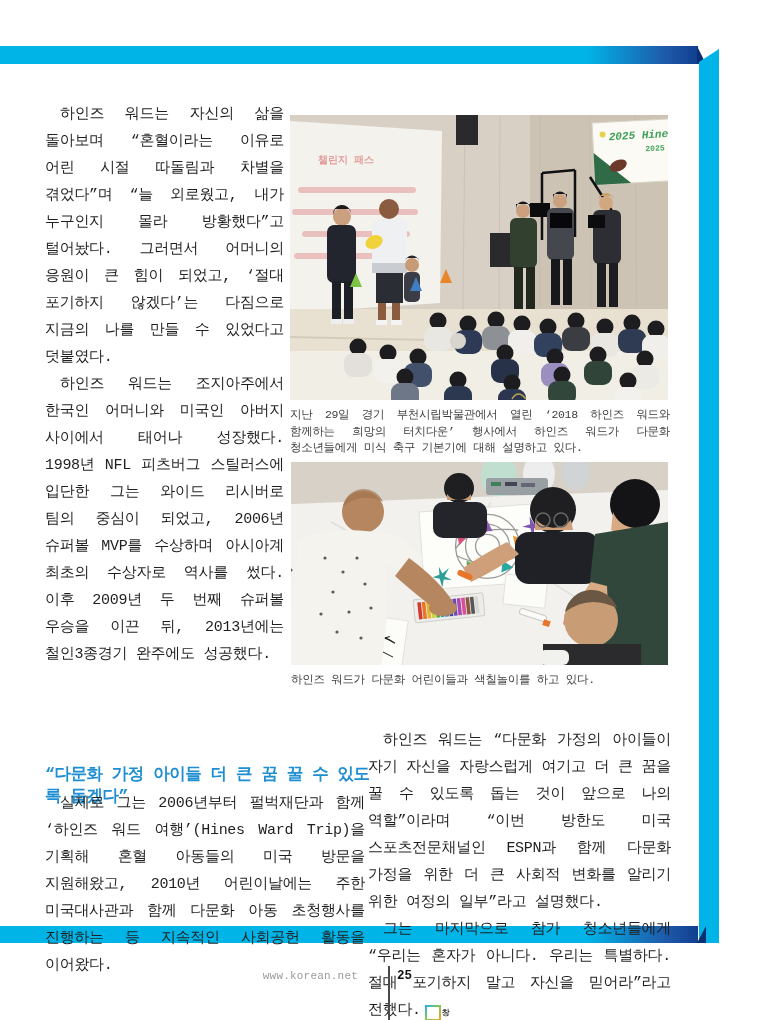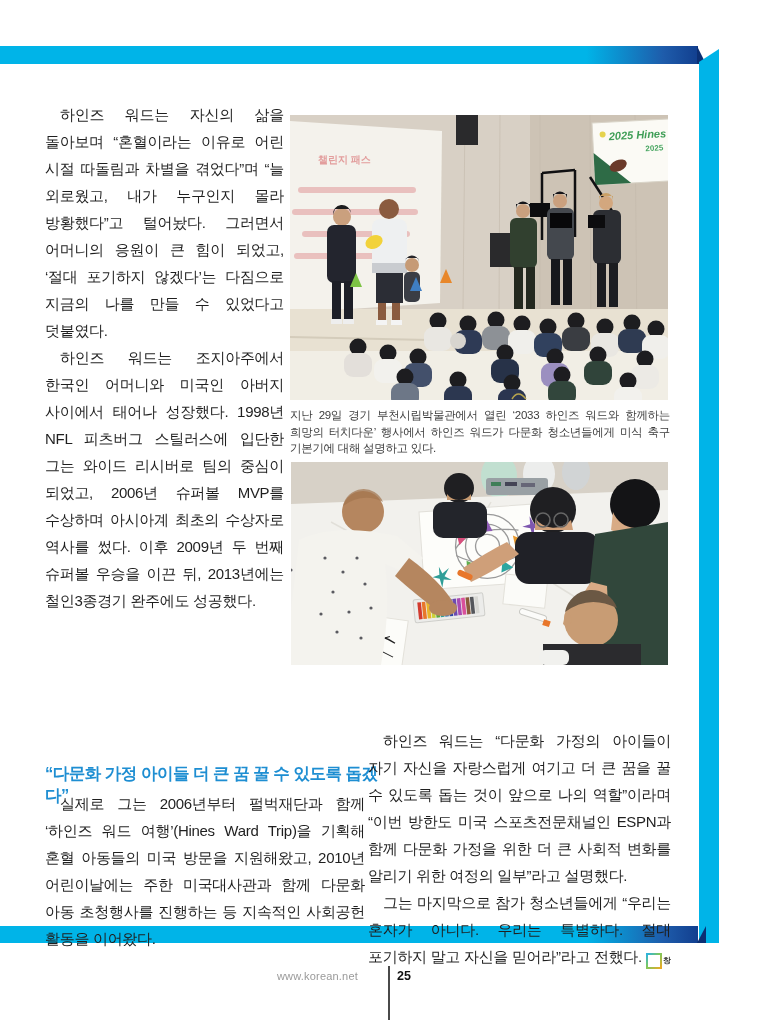--- a/index.html
+++ b/index.html
@@ -1,17 +1,17 @@
 <!DOCTYPE html>
 <html><head>
 <meta charset="utf-8">
 <style>
   html,body{margin:0;padding:0;background:#ffffff;}
   .page{position:relative;width:762px;height:1020px;background:#ffffff;overflow:hidden;
-        font-family:Liberation Sans, sans-serif;color:#1f1f1f;}
+        font-family:Liberation Mono, monospace;color:#1f1f1f;}
   
   .band-h{position:absolute;left:0;width:698px;height:18px;
           background:linear-gradient(90deg,#00b4e8 0%,#00b4e8 84%,#1e5cab 95%,#123f8f 100%);}
   .band-top{top:46px;}
   .band-bottom{top:926px;height:17px;}
   .band-v{position:absolute;left:699px;top:46px;width:20px;height:897px;background:#00b4e8;
           clip-path:polygon(0 16px,100% 3px,100% 100%,0 100%);}
   .fold{position:absolute;width:0;height:0;border-style:solid;}
   .fold-top{left:697px;top:46px;border-width:18px 0 0 9px;border-color:transparent transparent transparent #0c2f73;}
   .fold-bottom{left:697px;top:926px;border-width:0 0 17px 9px;border-color:transparent transparent #0c2f73 transparent;}
@@ -189,21 +189,21 @@
         <use href="#pp" x="345" y="244" color="#eceae5"></use>
         <use href="#pp" x="105" y="262" color="#6d7787"></use>
         <use href="#pp" x="158" y="265" color="#2c3750"></use>
         <use href="#pp" x="212" y="268" color="#2b3550"></use>
         <use href="#pp" x="262" y="260" color="#32463c"></use>
         <use href="#pp" x="328" y="266" color="#f2f1ed"></use>
         <path d="M222,284 q6,-10 14,0" stroke="#b7a44e" stroke-width="1.5" fill="none"></path>
       </g>
     </svg>
   </div>
-  <div class="caption caption1">지난 29일 경기 부천시립박물관에서 열린 ‘2033 하인즈 워드와 함께하는 희망의 터치다운’ 행사에서 하인즈 워드가 다문화 청소년들에게 미식 축구 기본기에 대해 설명하고 있다.</div>
+  <div class="caption caption1">지난 29일 경기 부천시립박물관에서 열린 ‘2018 하인즈 워드와 함께하는 희망의 터치다운’ 행사에서 하인즈 워드가 다문화 청소년들에게 미식 축구 기본기에 대해 설명하고 있다.</div>
 
   <div class="photo photo2">
     <svg width="377" height="203" viewBox="0 0 377 203">
       <rect x="0" y="0" width="377" height="42" fill="#d7d1c7"></rect>
       <ellipse cx="208" cy="14" rx="18" ry="22" fill="#bfe0d0" opacity="0.9"></ellipse>
       <ellipse cx="248" cy="12" rx="16" ry="20" fill="#eef0f0" opacity="0.9"></ellipse>
       <ellipse cx="285" cy="10" rx="14" ry="18" fill="#cfd4d8" opacity="0.8"></ellipse>
       <polygon points="0,42 377,28 377,203 0,203" fill="#f2f1ed"></polygon>
       <g stroke="#e0ded7" stroke-width="1.5" opacity="0.9">
         <line x1="40" y1="60" x2="150" y2="120"></line>
@@ -314,20 +314,21 @@
 
       <g>
         <circle cx="300" cy="158" r="27" fill="#c89c74"></circle>
         <path d="M274,150 a27,27 0 0 1 52,-4 q-28,-14 -52,4z" fill="#6b5844"></path>
         <path d="M272,162 a5,6 0 1 0 2,-10" fill="#c89c74"></path>
         <rect x="252" y="182" width="98" height="21" fill="#2b2b2e"></rect>
         <rect x="248" y="188" width="30" height="15" rx="6" fill="#f1f1ee"></rect>
       </g>
     </svg>
   </div>
+  <div class="caption caption2">하인즈 워드가 다문화 어린이들과 색칠놀이를 하고 있다.</div>
 
   <div class="right-block body-text">
     <p>하인즈 워드는 “다문화 가정의 아이들이 자기 자신을 자랑스럽게 여기고 더 큰 꿈을 꿀 수 있도록 돕는 것이 앞으로 나의 역할”이라며 “이번 방한도 미국 스포츠전문채널인 ESPN과 함께 다문화 가정을 위한 더 큰 사회적 변화를 알리기 위한 여정의 일부”라고 설명했다.</p>
     <p><span>그는 마지막으로 참가 청소년들에게 “우리는 혼자가 아니다. 우리는 특별하다. 절대 포기하지 말고 자신을 믿어라”라고 전했다.</span><span class="endmark">창</span></p>
   </div>
 
   <div class="footer-url">www.korean.net</div>
   <div class="footer-divider"></div>
   <div class="footer-page">25</div>
 

